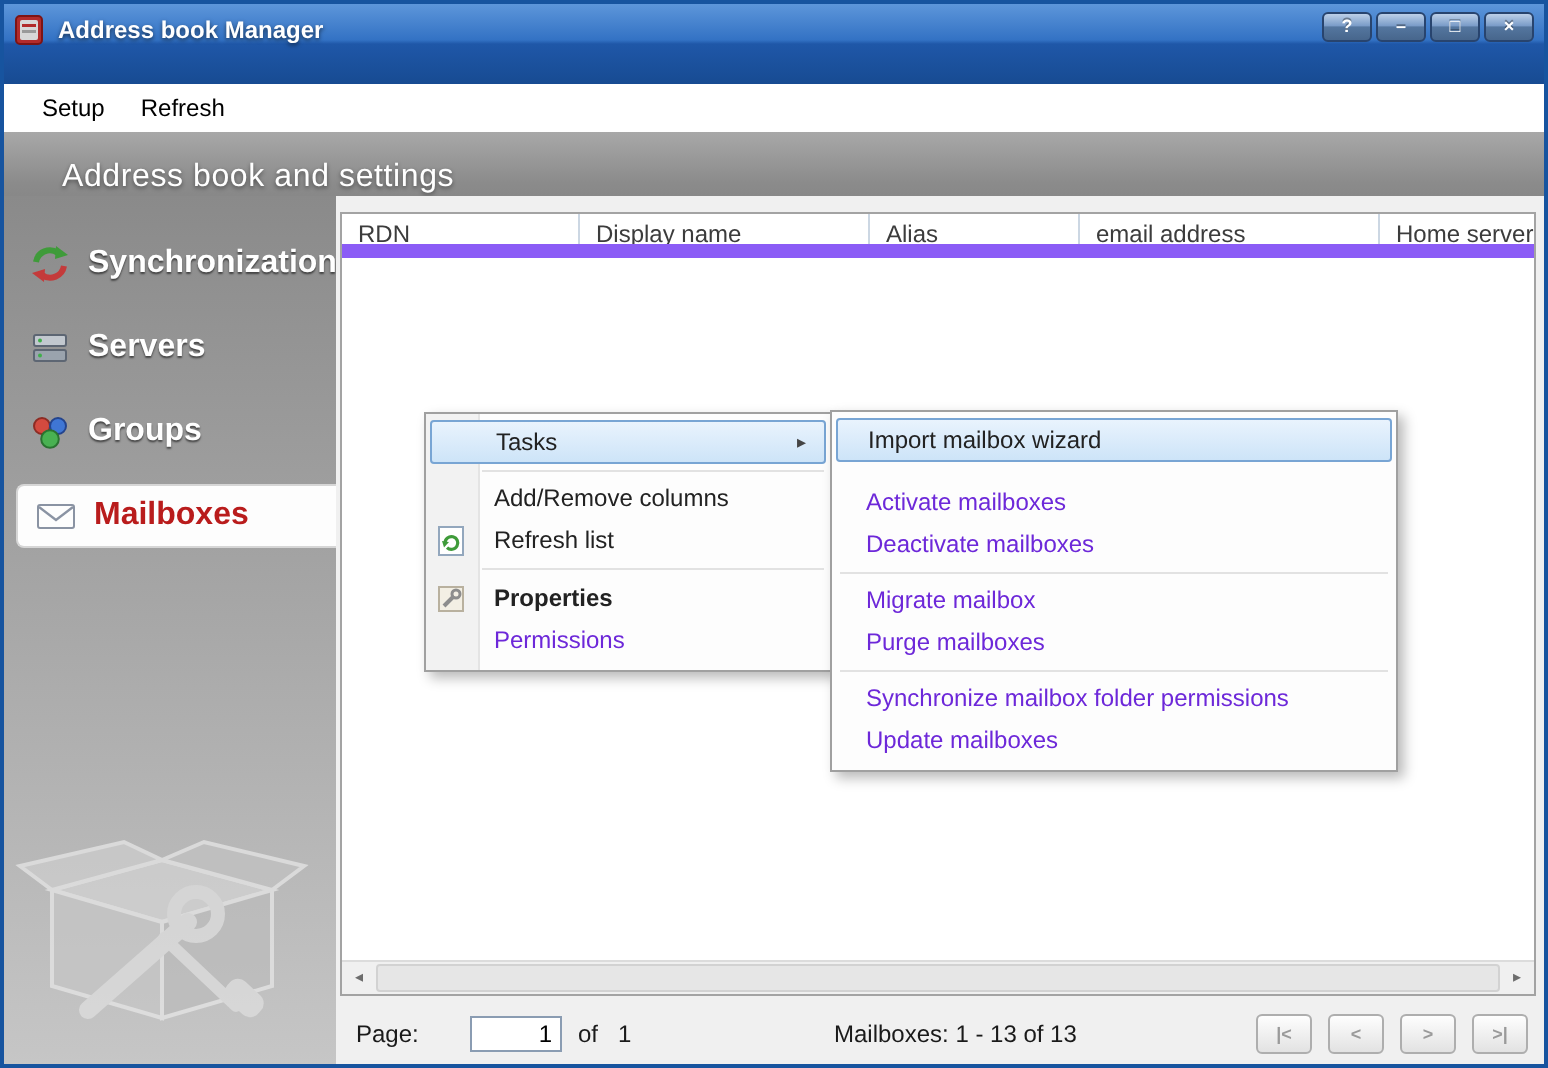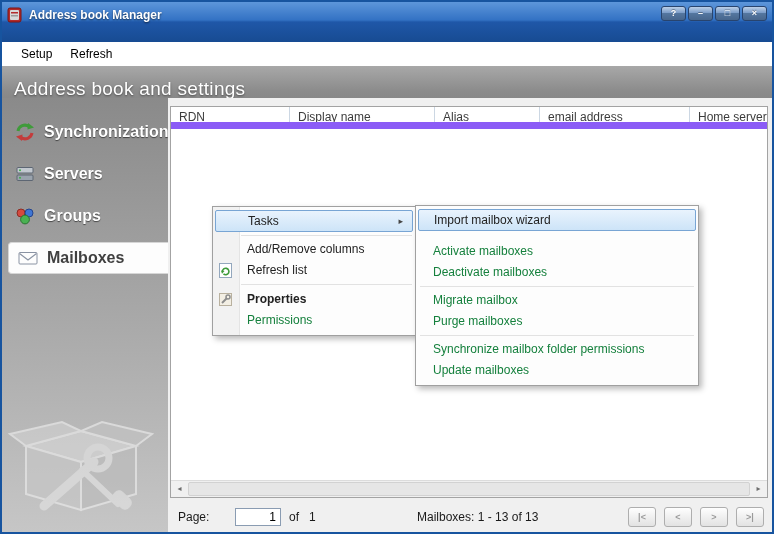--- a/index.html
+++ b/index.html
@@ -19,37 +19,37 @@
     color:#fff; font-size:9px; line-height:13px; text-align:center; font-weight:bold;
     text-shadow:0 -1px 0 rgba(0,0,0,.35); cursor:default; }
 
   
   .menubar { height:24px; background:#fff; display:flex; align-items:center; padding-left:10px; }
   .menubar-item { font-size:12px; color:#000; padding:3px 9px; cursor:default; }
 
   
   .banner { height:46px; background:linear-gradient(180deg,#a8a8a8 0%,#8b8b8b 55%,#818181 100%);
     display:flex; align-items:center; }
-  .banner-title { margin-left:12px; color:#fff; font-size:19px; letter-spacing:.3px;
+  .banner-title { margin-left:29px; color:#fff; font-size:16px; letter-spacing:.3px;
     text-shadow:0 1px 2px rgba(0,0,0,.45); }
 
   
   .body { position:absolute; top:96px; left:0; right:0; bottom:0; }
 
   
   .sidebar { position:absolute; left:0; top:0; bottom:0; width:166px;
     background:linear-gradient(180deg,#8a8a8a 0%,#9c9c9c 30%,#b4b4b4 70%,#c6c6c6 100%); }
   .side-item { position:relative; display:flex; align-items:center; gap:9px; height:32px;
     margin:0 0 10px 0; padding-left:13px; cursor:pointer; }
   .side-item:first-child { margin-top:18px; }
   .side-label { color:#fff; font-size:16px; font-weight:bold;
     text-shadow:0 1px 1px rgba(0,0,0,.55); }
   .side-item.active { background:#fdfdfd; margin-left:6px; padding-left:9px;
     border-radius:4px 0 0 4px; border:1px solid #d6d6d6; border-right:none; }
-  .side-item.active .side-label { color:#404040; text-shadow:none; }
+  .side-item.active .side-label { color:#b91c1c; text-shadow:none; }
   .side-icon { width:20px; height:20px; flex:0 0 20px; }
   .watermark { position:absolute; left:4px; bottom:2px; opacity:.75; }
 
   
   .content { position:absolute; left:166px; top:0; right:0; bottom:0; background:#f0f0f0; }
   .list-panel { position:absolute; left:2px; top:8px; width:598px; height:392px;
     background:#fff; border:1px solid #a3a3a3; }
   .list-header { display:flex; height:22px; border-bottom:7px solid #8b5cf6; }
   .col { font-size:12px; color:#3c3c3c; line-height:21px; padding-left:8px;
     border-right:1px solid #ccd7e3; overflow:hidden; white-space:nowrap; cursor:default; }
@@ -79,21 +79,21 @@
   
   .menu { position:absolute; background:#fdfdfd; border:1px solid #a0a0a0;
     box-shadow:3px 3px 6px rgba(0,0,0,.28); padding:2px 0 4px; z-index:10; }
   .menu.left-menu { left:210px; top:204px; width:204px; }
   .menu.left-menu::before { content:""; position:absolute; left:0; top:0; bottom:0; width:26px;
     background:#f2f2f2; border-right:1px solid #e4e4e4; }
   .menu.sub-menu { left:413px; top:203px; width:284px; z-index:11; }
   .menu-item { position:relative; height:21px; line-height:21px; font-size:12px; color:#222;
     padding-left:34px; cursor:default; white-space:nowrap; }
   .sub-menu .menu-item { padding-left:17px; }
-  .menu-item.disabled { color:#15803d; }
+  .menu-item.disabled { color:#6d28d9; }
   .menu-item.bold { font-weight:bold; height:22px; line-height:22px; }
   .menu-item.hl { height:22px; line-height:20px; margin:1px 2px;
     background:linear-gradient(180deg,#e9f3fd 0%,#cde4f8 100%);
     border:1px solid #78a5d4; border-radius:2px; }
   .left-menu .menu-item.hl { padding-left:32px; }
   .sub-menu .menu-item.hl { padding-left:15px; }
   .submenu-arrow { position:absolute; right:9px; top:0; font-size:9px; color:#444; }
   .gutter-icon { position:absolute; left:6px; top:3px; width:14px; height:15px; }
   .menu-sep { height:1px; background:#e2e2e2; margin:3px 3px 3px 28px; }
   .sub-menu .menu-sep { margin:3px 4px; }

